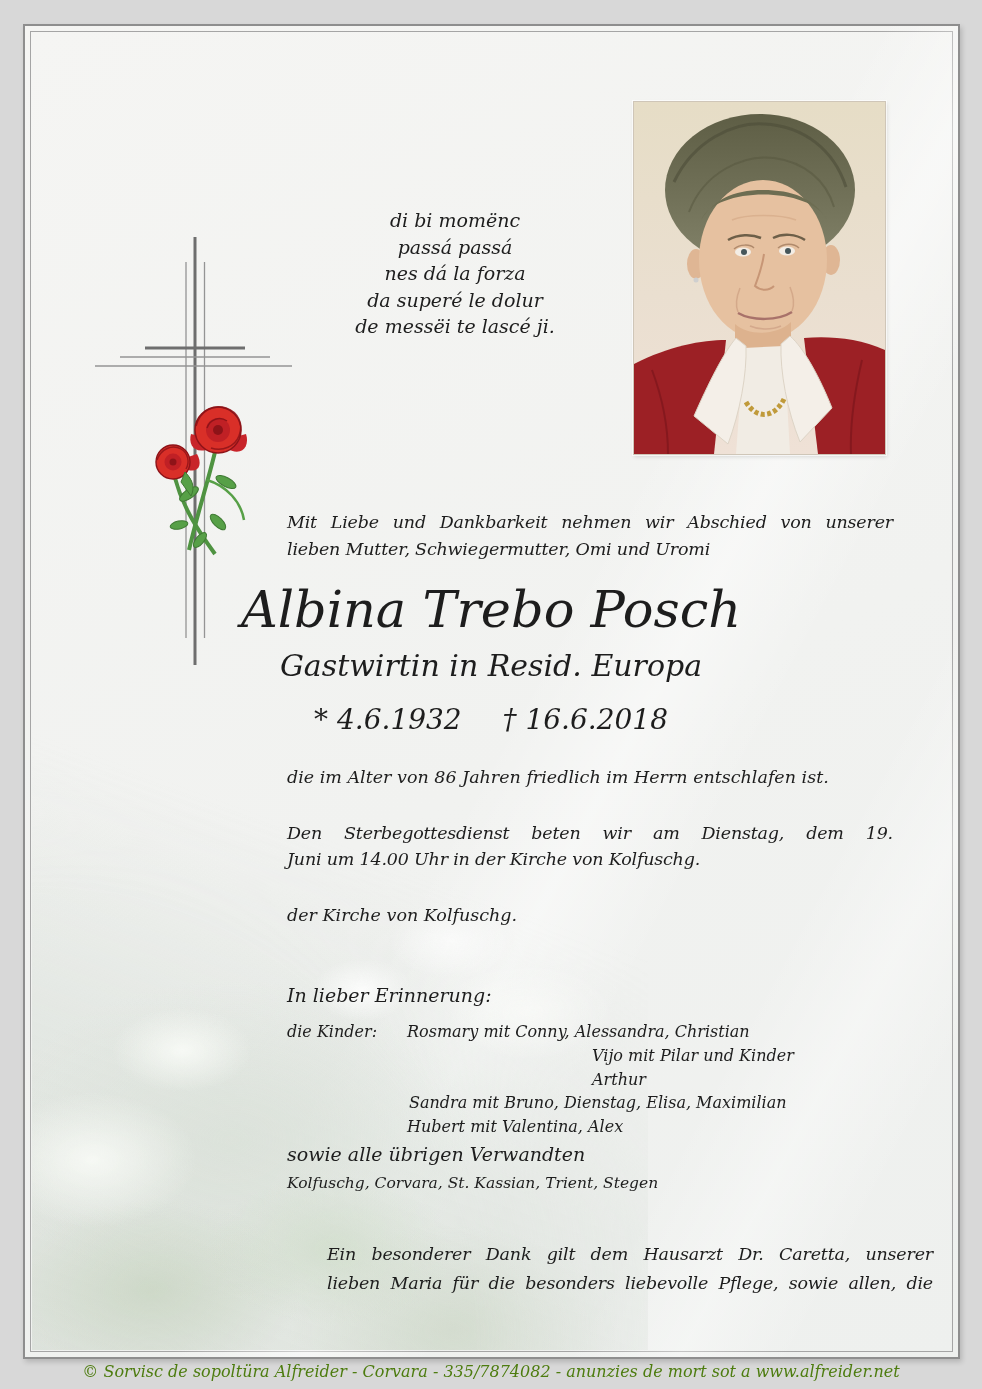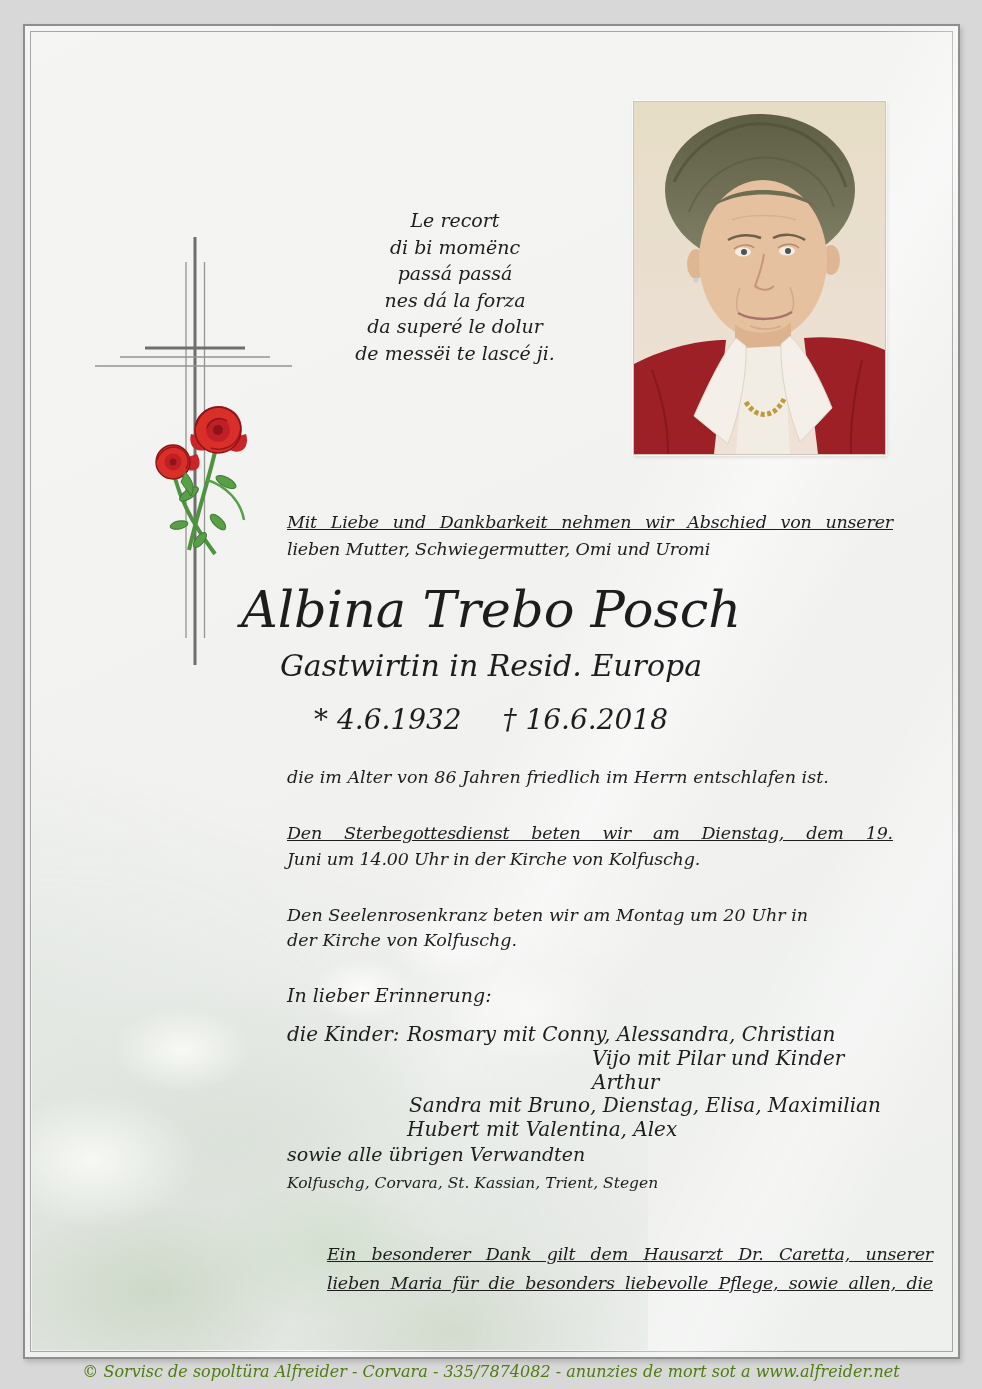--- a/index.html
+++ b/index.html
@@ -37,21 +37,21 @@
       radial-gradient(160px 100px at 300px 560px, rgba(205,219,199,.7), rgba(205,219,199,0) 75%),
       radial-gradient(200px 120px at 120px 600px, rgba(196,210,188,.65), rgba(196,210,188,0) 75%),
       radial-gradient(220px 140px at 420px 640px, rgba(203,214,196,.6), rgba(203,214,196,0) 75%),
       radial-gradient(300px 200px at 200px 450px, rgba(214,222,212,.55), rgba(214,222,212,0) 80%),
       linear-gradient(200deg, rgba(222,228,224,0) 30%, rgba(212,220,212,.45) 62%, rgba(206,214,204,.55) 100%);
     -webkit-mask-image:radial-gradient(130% 125% at 0% 100%, #000 55%, transparent 98%);
             mask-image:radial-gradient(130% 125% at 0% 100%, #000 55%, transparent 98%);
   }
   .abs { position:absolute; z-index:2; }
   .nowrap { white-space:nowrap; }
-  .jall { text-align:justify; text-align-last:justify;text-decoration:underline; }
+  .jall { text-align:justify; text-align-last:justify; }
 
   .cross-art { left:85px; top:230px; width:215px; height:445px; }
   .photo {
     left:633px; top:101px; width:253px; height:354px;
     border:1px solid #cfc6b8; box-shadow:0 0 0 1px rgba(255,255,255,.7), 1px 2px 4px rgba(0,0,0,.12);
     background:#e9dfcc;
   }
   .photo svg { display:block; }
 
   .poem { left:305px; top:207px; width:300px; text-align:center;
@@ -60,21 +60,21 @@
   .name  { left:146px; top:579px; width:690px; text-align:center;
            font-size:51px; line-height:62px; font-weight:normal; }
   .role  { left:146px; top:648px; width:690px; text-align:center; font-size:30px; }
   .dates { left:146px; top:703px; width:690px; text-align:center; font-size:28px; }
   .dates .birth { margin-right:16px; }
   .dates .death { margin-left:16px; }
   .passing { left:287px; top:767px; width:620px; font-size:17.5px; }
   .service { left:287px; top:820px; width:606px; font-size:17.5px; line-height:26px; letter-spacing:-0.2px; }
   .rosary  { left:287px; top:903px; width:606px; font-size:17.5px; line-height:25px; }
   .memorial-heading { left:287px; top:984px; width:400px; font-size:19px; }
-  .children-block { left:287px; top:1022px; width:646px; height:120px; font-size:20px; }
+  .children-block { left:287px; top:1022px; width:646px; height:120px; font-size:16px; }
   .children-block .row { position:absolute; white-space:nowrap; }
   .children-label { left:0; top:0; }
   .child-0 { left:120px; top:0; }
   .child-1 { left:305px; top:24px; }
   .child-2 { left:305px; top:48px; }
   .child-3 { left:122px; top:71px; }
   .child-4 { left:120px; top:95px; }
   .relatives { left:287px; top:1143px; width:450px; font-size:19px; }
   .places { left:287px; top:1174px; width:500px; font-size:15.5px; }
   .thanks { left:287px; top:1240px; width:606px; font-size:17.5px; line-height:29px; letter-spacing:-0.2px;margin-left:40px; }
@@ -185,21 +185,20 @@
       <path d="M110,246 L150,244 L156,352 L102,352 Z" fill="#f1ece4"></path>
 
       <path d="M102,236 C90,250 74,282 60,314 L94,342 C106,310 113,272 112,244 Z" fill="#f4efe8" stroke="#ddd4c6" stroke-width="1"></path>
       <path d="M156,234 C170,246 186,276 198,306 L166,340 C153,308 146,270 147,242 Z" fill="#f4efe8" stroke="#ddd4c6" stroke-width="1"></path>
 
       <path d="M112,300 C122,317 140,317 150,297" fill="none" stroke="#c09a3a" stroke-width="5" stroke-dasharray="4 2.5"></path>
     </svg>
   </div>
 
   <div class="abs poem">
-    <div>Le recort</div>
     <div>di bi momënc</div>
     <div>passá passá</div>
     <div>nes dá la forza</div>
     <div>da superé le dolur</div>
     <div>de messëi te lascé ji.</div>
   </div>
 
   <div class="abs intro">
     <div class="jall">Mit Liebe und Dankbarkeit nehmen wir Abschied von unserer</div>
     <div>lieben Mutter, Schwiegermutter, Omi und Uromi</div>
@@ -213,21 +212,20 @@
   </div>
 
   <div class="abs passing nowrap">die im Alter von 86 Jahren friedlich im Herrn entschlafen ist.</div>
 
   <div class="abs service">
     <div class="jall">Den Sterbegottesdienst beten wir am Dienstag, dem 19.</div>
     <div>Juni um 14.00 Uhr in der Kirche von Kolfuschg.</div>
   </div>
 
   <div class="abs rosary">
-    <div>Den Seelenrosenkranz beten wir am Montag um 20 Uhr in</div>
     <div>der Kirche von Kolfuschg.</div>
   </div>
 
   <div class="abs memorial-heading nowrap">In lieber Erinnerung:</div>
 
   <div class="abs children-block">
     <div class="row children-label">die Kinder:</div>
     <div class="row child-0">Rosmary mit Conny, Alessandra, Christian</div>
     <div class="row child-1">Vijo mit Pilar und Kinder</div>
     <div class="row child-2">Arthur</div>

